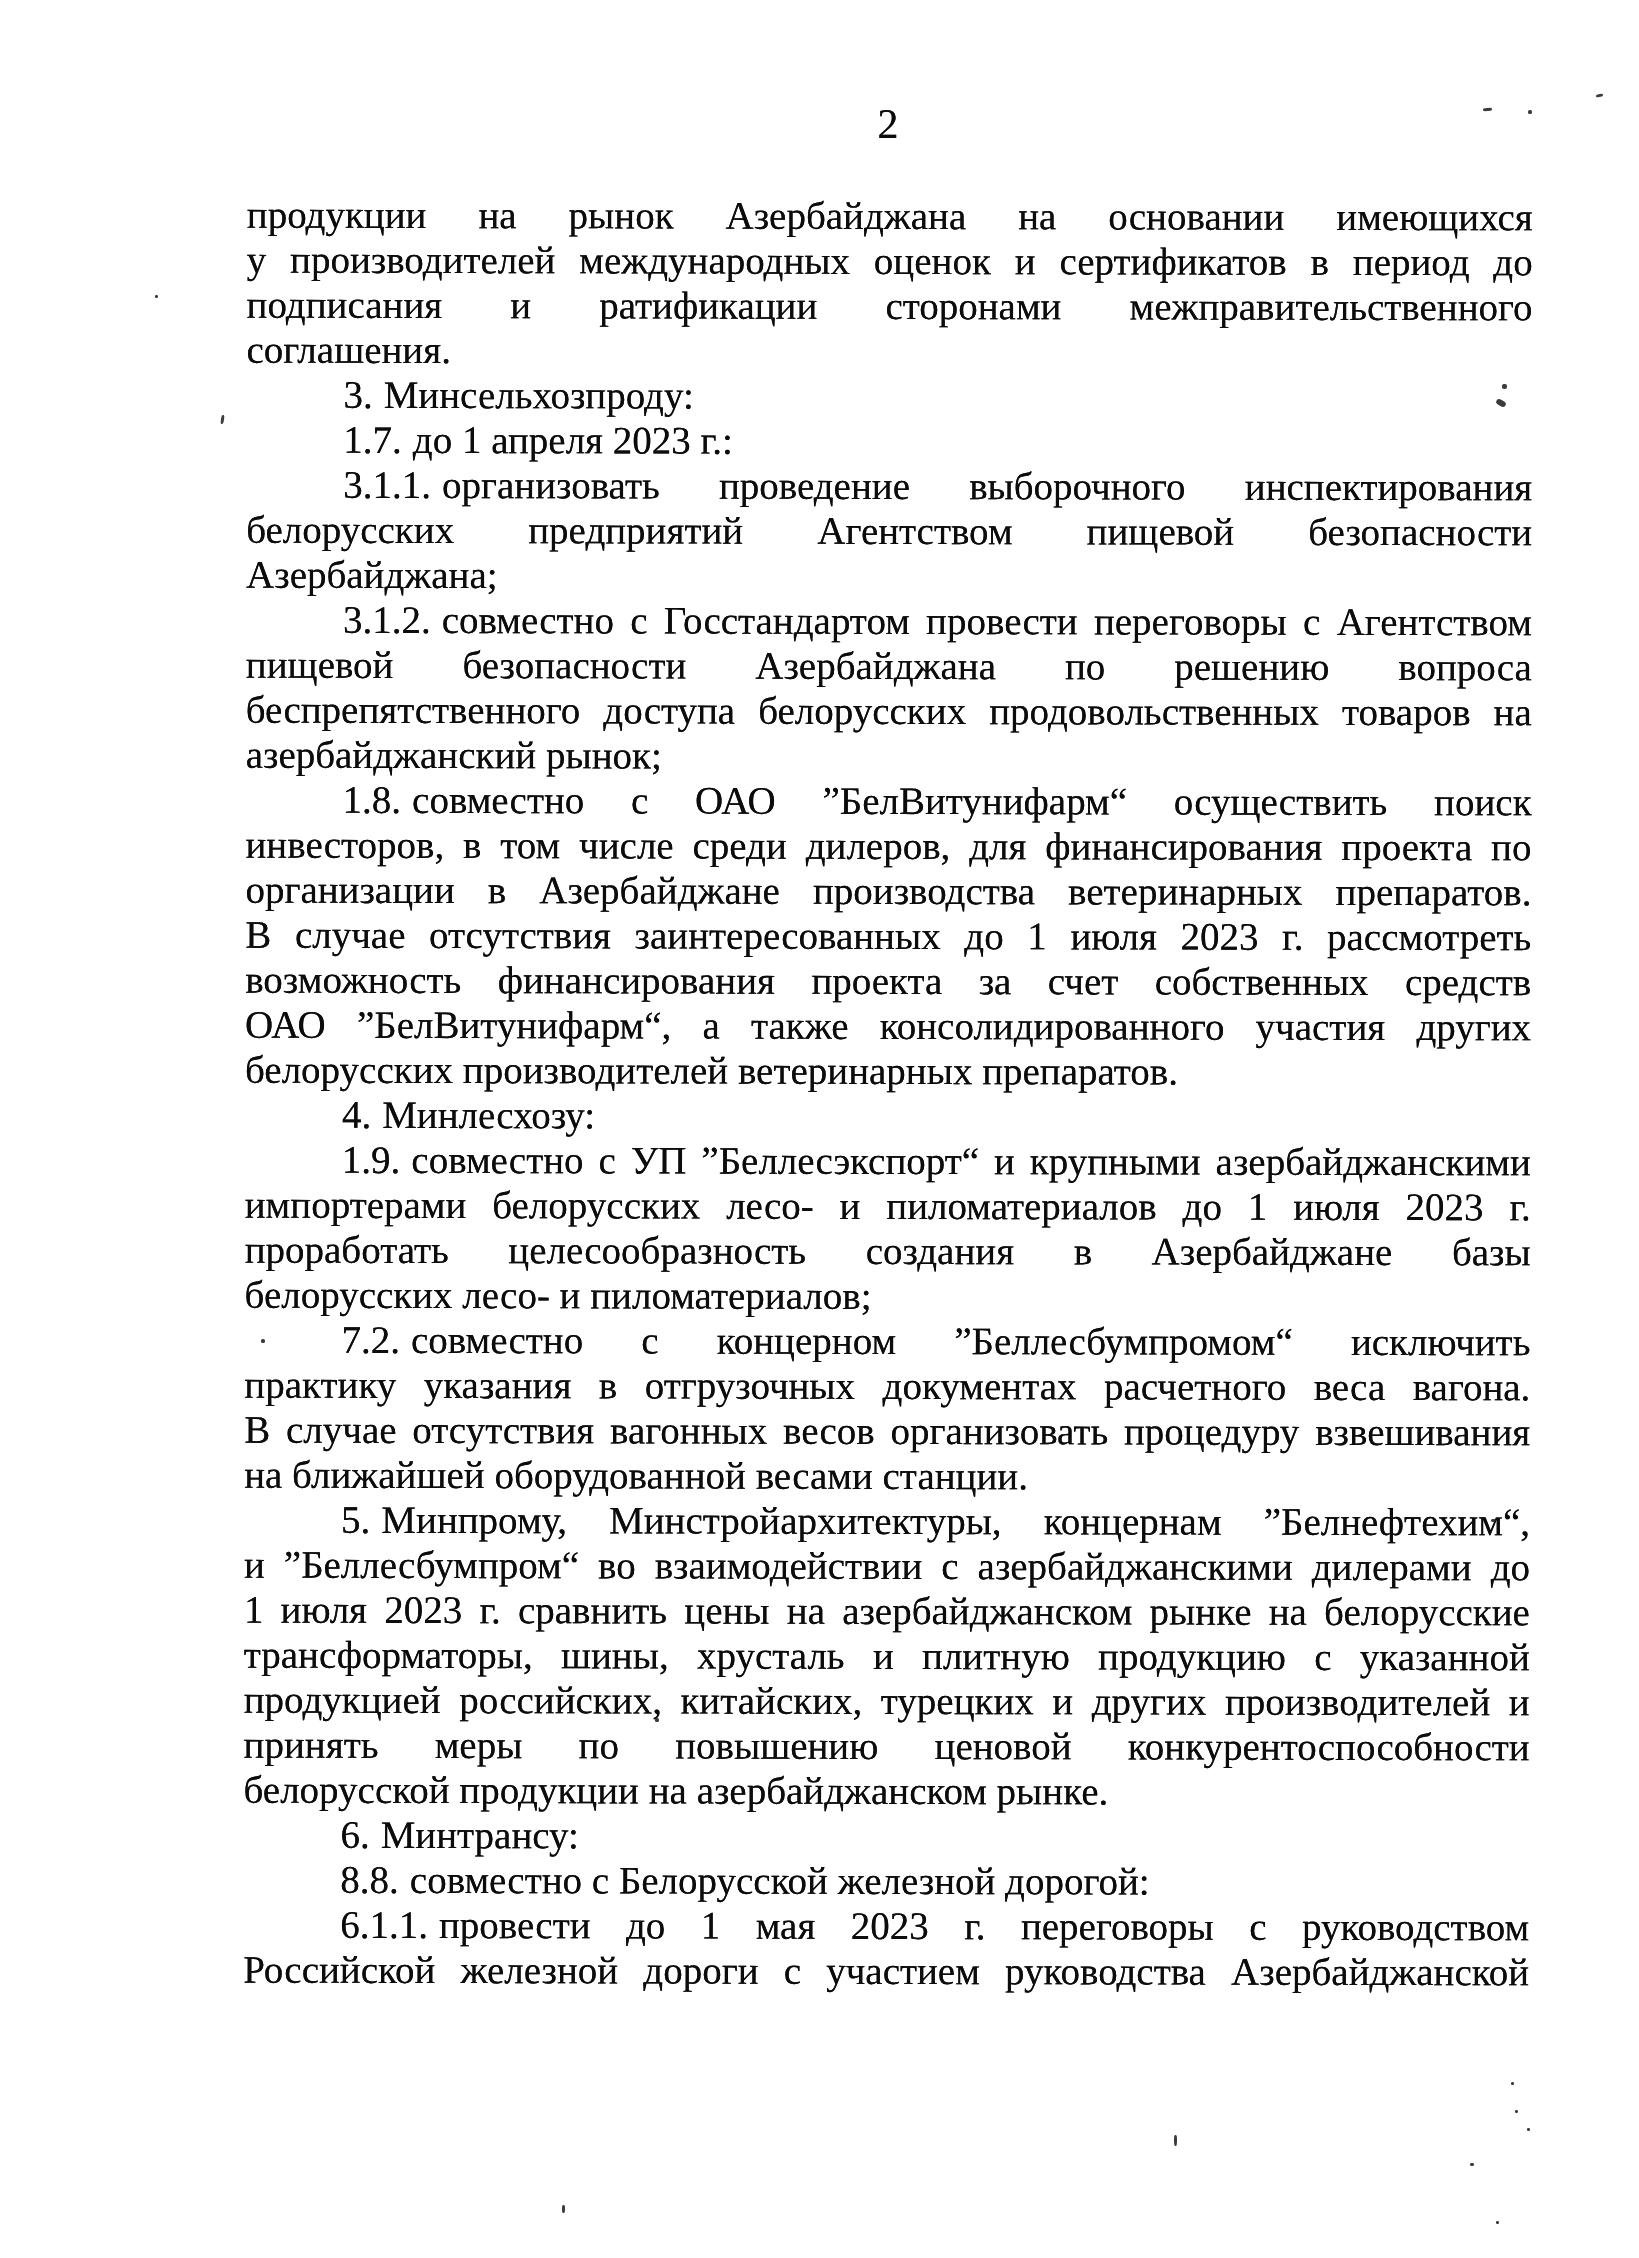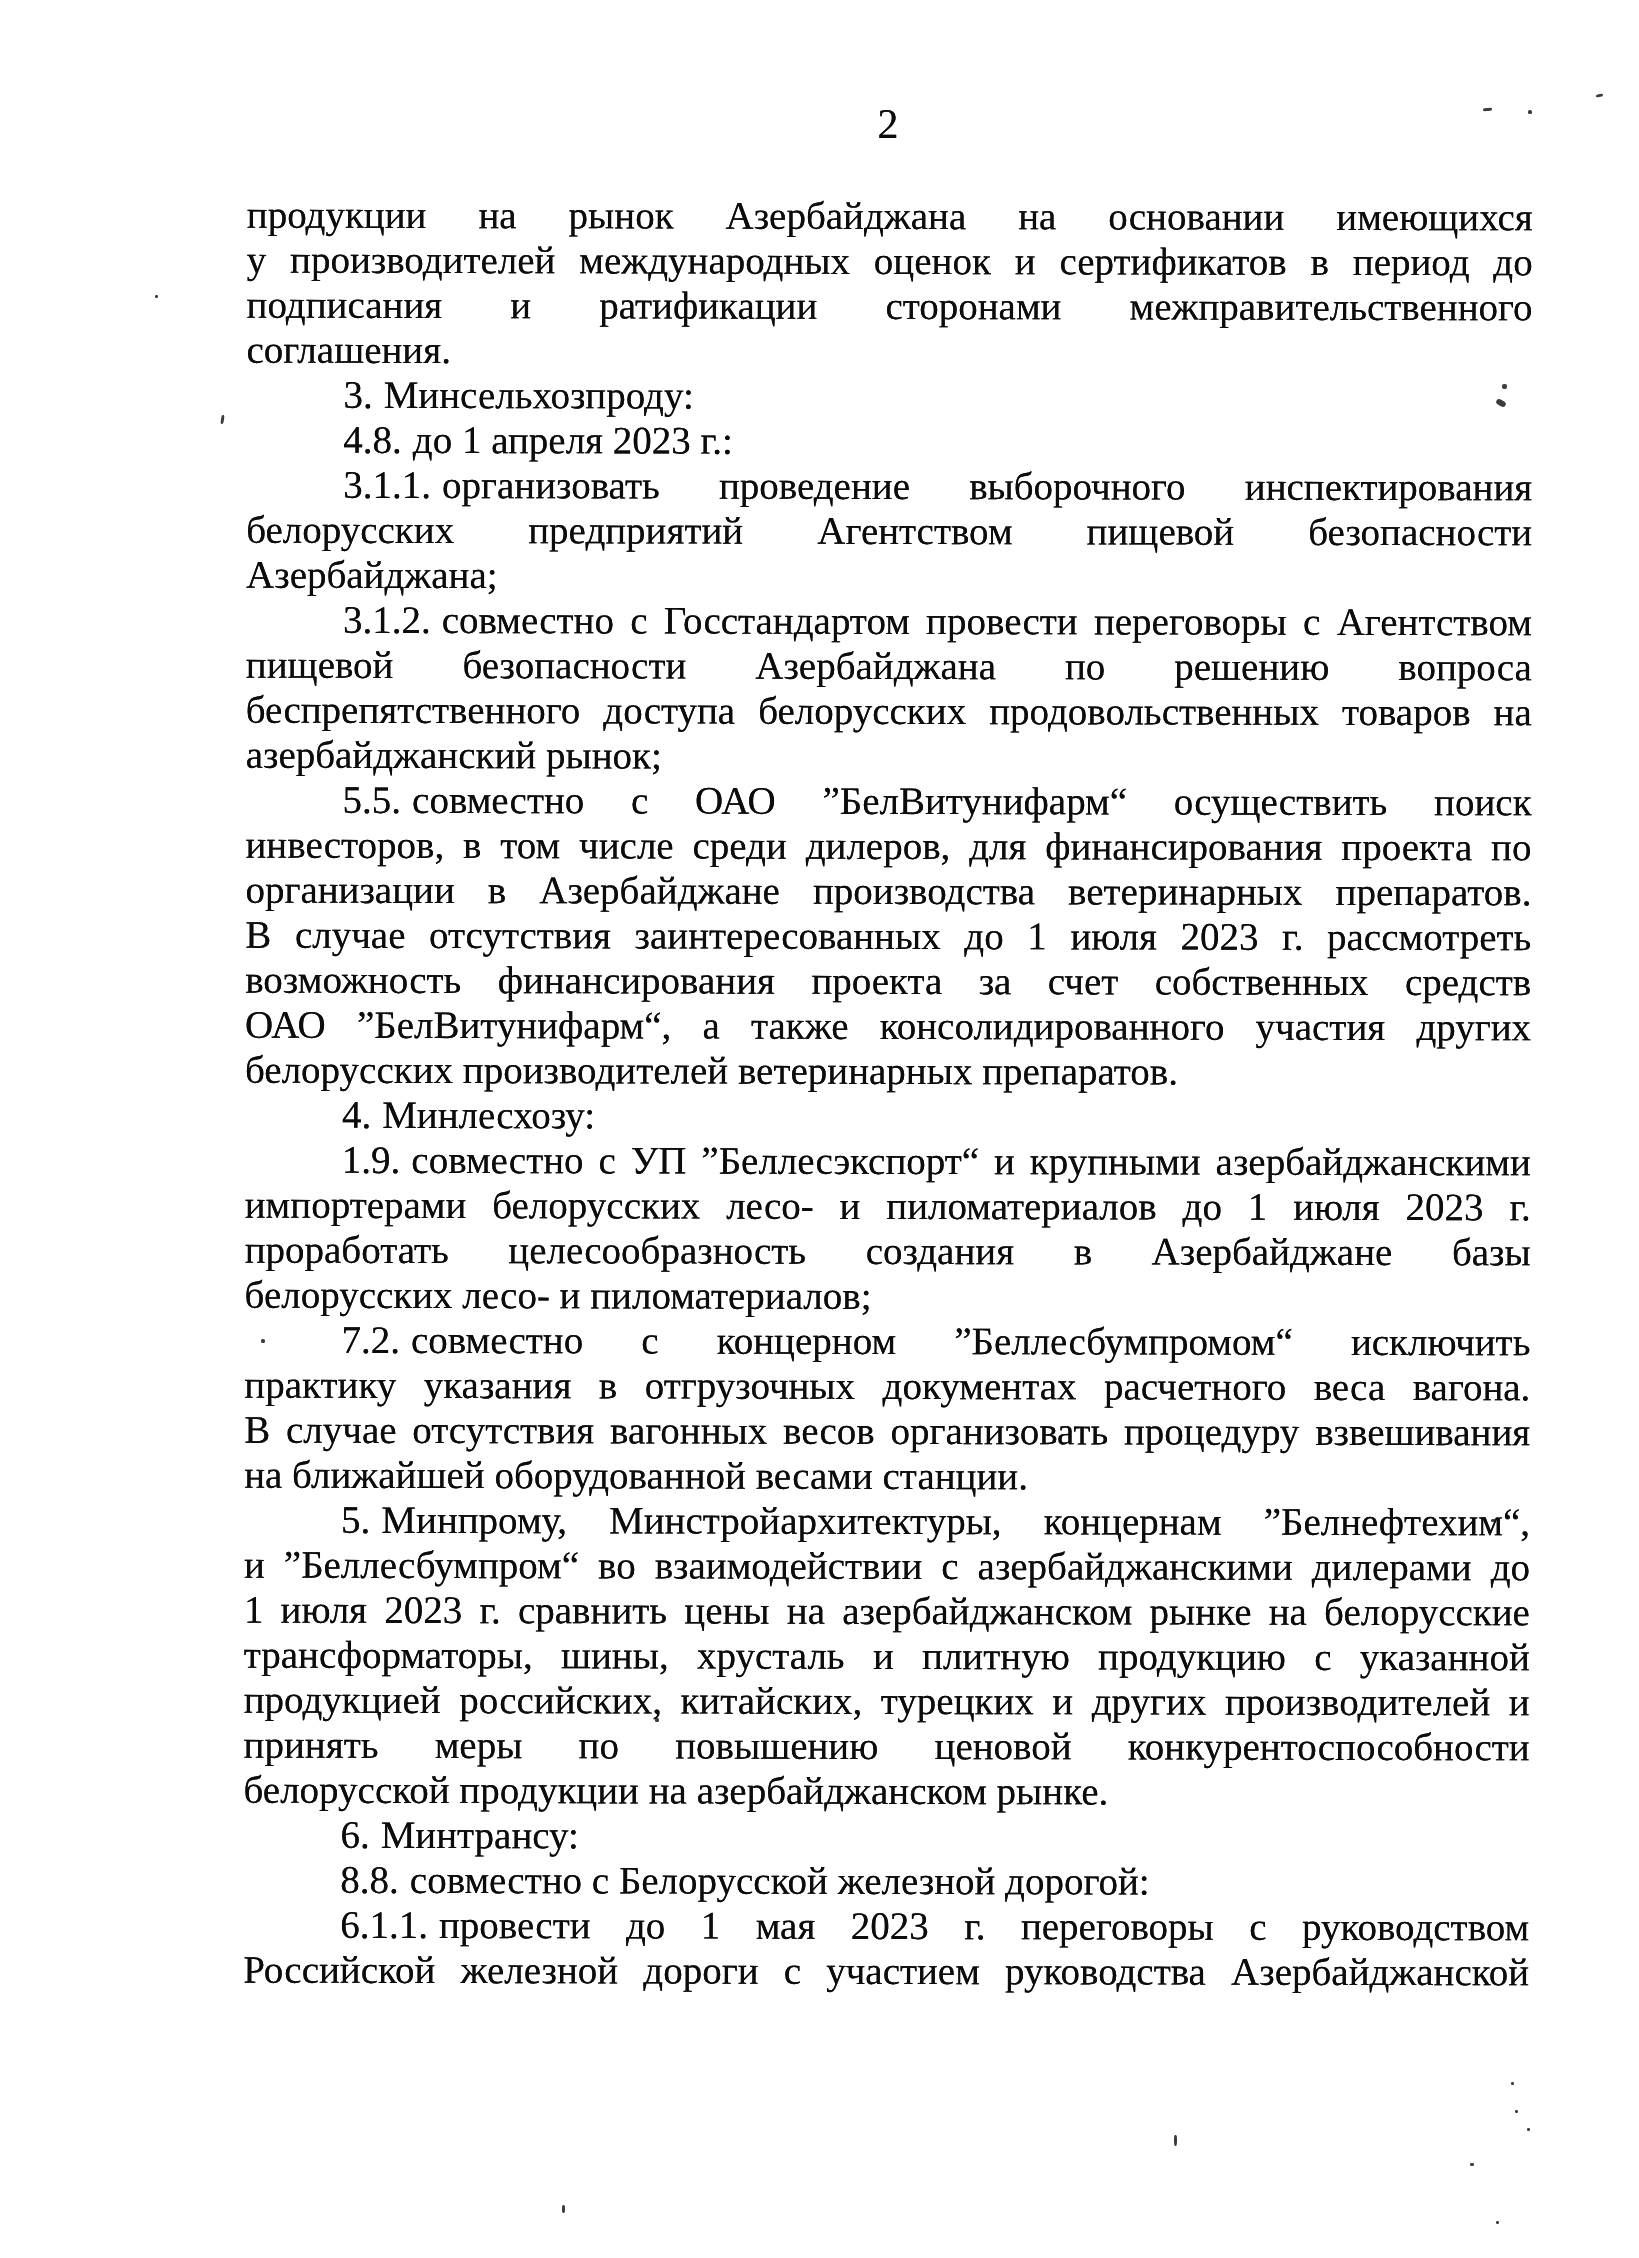--- a/index.html
+++ b/index.html
@@ -55,29 +55,29 @@
 <body>
 
 <div class="page">
   <div class="page-number">2</div>
   <div class="doc-body">
       <div class="line">продукции на рынок Азербайджана на основании имеющихся</div>
       <div class="line">у производителей международных оценок и сертификатов в период до</div>
       <div class="line">подписания и ратификации сторонами межправительственного</div>
       <div class="line end">соглашения.</div>
       <div class="line indent end"><span class="num">3.</span>Минсельхозпроду:</div>
-      <div class="line indent end"><span class="num">4.8.</span>до 1 апреля 2023 г.:</div>
+      <div class="line indent end"><span class="num">1.7.</span>до 1 апреля 2023 г.:</div>
       <div class="line indent"><span class="num">3.1.1.</span>организовать проведение выборочного инспектирования</div>
       <div class="line">белорусских предприятий Агентством пищевой безопасности</div>
       <div class="line end">Азербайджана;</div>
       <div class="line indent"><span class="num">3.1.2.</span>совместно с Госстандартом провести переговоры с Агентством</div>
       <div class="line">пищевой безопасности Азербайджана по решению вопроса</div>
       <div class="line">беспрепятственного доступа белорусских продовольственных товаров на</div>
       <div class="line end">азербайджанский рынок;</div>
-      <div class="line indent"><span class="num">5.5.</span>совместно с ОАО ”БелВитунифарм“ осуществить поиск</div>
+      <div class="line indent"><span class="num">1.8.</span>совместно с ОАО ”БелВитунифарм“ осуществить поиск</div>
       <div class="line">инвесторов, в том числе среди дилеров, для финансирования проекта по</div>
       <div class="line">организации в Азербайджане производства ветеринарных препаратов.</div>
       <div class="line">В случае отсутствия заинтересованных до 1 июля 2023 г. рассмотреть</div>
       <div class="line">возможность финансирования проекта за счет собственных средств</div>
       <div class="line">ОАО ”БелВитунифарм“, а также консолидированного участия других</div>
       <div class="line end">белорусских производителей ветеринарных препаратов.</div>
       <div class="line indent end"><span class="num">4.</span>Минлесхозу:</div>
       <div class="line indent"><span class="num">1.9.</span>совместно с УП ”Беллесэкспорт“ и крупными азербайджанскими</div>
       <div class="line">импортерами белорусских лесо- и пиломатериалов до 1 июля 2023 г.</div>
       <div class="line">проработать целесообразность создания в Азербайджане базы</div>

